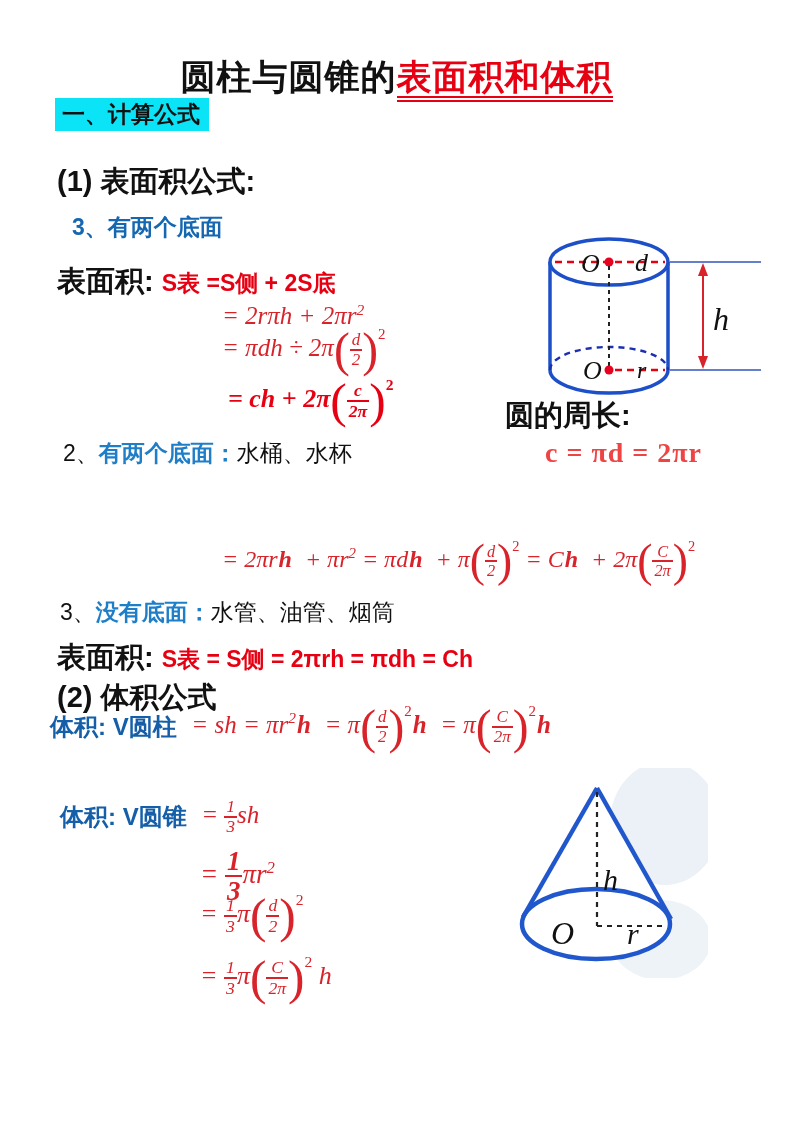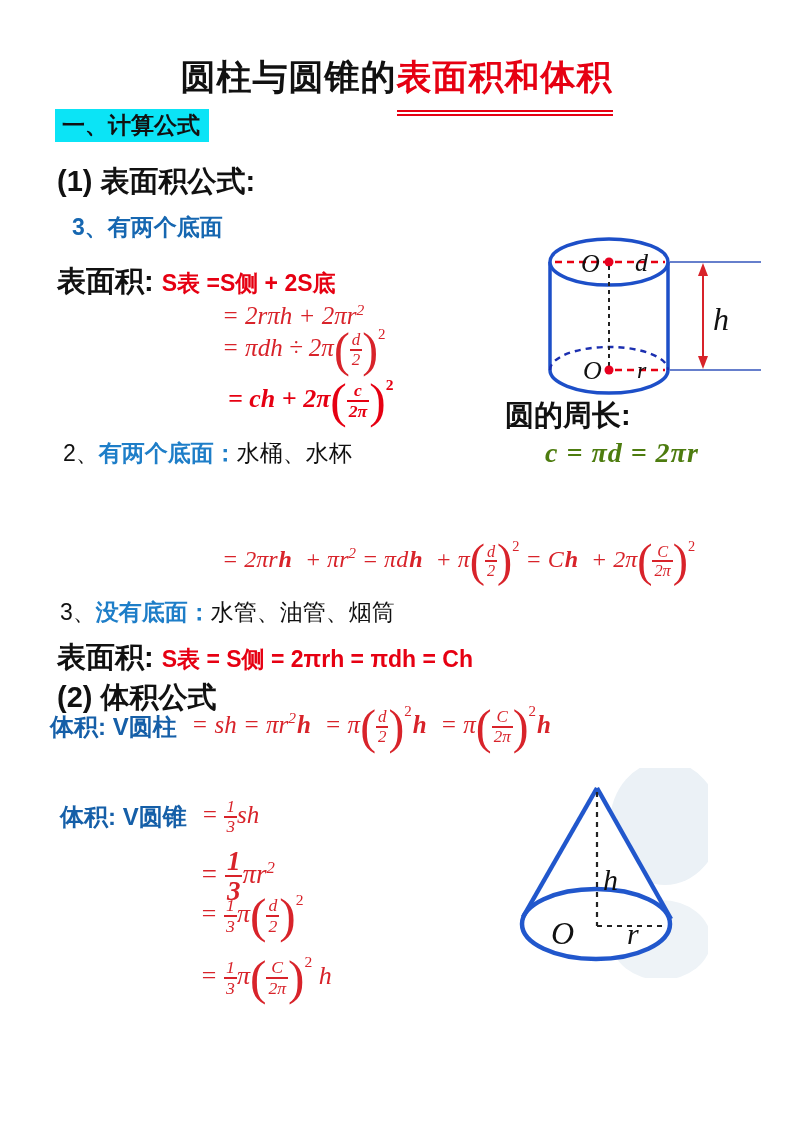--- a/index.html
+++ b/index.html
@@ -1,21 +1,21 @@
 <!DOCTYPE html>
 <html><head>
 <meta charset="utf-8">
 <style>
   html,body{margin:0;padding:0;background:#ffffff;}
   #page{position:relative;width:793px;height:1122px;background:#ffffff;overflow:hidden;
         font-family:"Liberation Sans",sans-serif;color:#111;}
   .abs{position:absolute;}
   
   .title{left:0;right:0;top:54px;text-align:center;font-size:35px;font-weight:900;letter-spacing:1px;}
-  .title .red-part{color:#e60012;position:relative;border-bottom:2px solid #e60012;padding-bottom:14px;}
+  .title .red-part{color:#e60012;position:relative;border-bottom:2px solid #e60012;padding-bottom:0;}
   .title .red-part::after{content:"";position:absolute;left:0;right:0;bottom:-6px;height:2px;background:#e60012;}
   .hl-cyan{background:#0be4f6;padding:3px 9px 4px 7px;font-size:23px;font-weight:800;}
   .cjk-b{font-weight:800;font-size:29px;}
   .blue-b{color:#1667b1;font-weight:800;font-size:23px;}
   .blue-case{color:#1e7ec8;font-weight:800;font-size:23px;}
   .plain{font-weight:400;font-size:23px;}
   .red-sans{color:#e60012;font-weight:800;font-size:23px;}
   .blue-label{color:#155fa8;font-weight:800;font-size:24px;white-space:pre;}
   
   .math{font-family:"Liberation Serif",serif;font-style:italic;color:#d8232a;
@@ -24,34 +24,34 @@
   .mt{white-space:pre;}
   .mh{font-weight:700;font-style:italic;margin:0 1px;}
   sup.msup{font-size:0.62em;}
   .frac{display:inline-flex;flex-direction:column;align-items:center;vertical-align:middle;
         font-size:0.68em;line-height:1.05;text-align:center;}
   .frac .den{border-top:2px solid currentColor;padding:0 2px;}
   .frac.big{font-size:1.0em;font-weight:600;}
   .pf{display:inline-flex;align-items:center;vertical-align:middle;}
   .paren{font-size:1.9em;font-weight:300;line-height:0.8;font-style:normal;}
   .psup{font-size:0.6em;align-self:flex-start;margin-top:-0.35em;font-style:normal;}
-  .circ-f{font-family:"Liberation Serif",serif;font-weight:700;font-style:italic;
-          color:#4d7c0f;font-size:28px;letter-spacing:1px;}
+  .circ-f{font-family:"Liberation Serif",serif;font-weight:700;
+          color:#ef4444;font-size:28px;letter-spacing:1px;}
   svg text{font-family:"Liberation Serif",serif;font-style:italic;fill:#111;}
 </style>
 </head>
 <body>
 
 <div id="page">
 
   <div class="abs title">
     <span>圆柱与圆锥的</span><span class="red-part">表面积和体积</span>
   </div>
 
-  <div class="abs" style="left:55px;top:110px;">
+  <div class="abs" style="left:55px;top:99px;">
     <span class="hl-cyan">一、计算公式</span>
   </div>
 
   <div class="abs cjk-b" style="left:57px;top:162px;">(1) 表面积公式:</div>
 
   <div class="abs blue-b" style="left:72px;top:212px;">3、有两个底面</div>
 
   <div class="abs" style="left:57px;top:262px;">
     <span class="cjk-b">表面积: </span><span class="red-sans">S表 =S侧 + 2S底</span>
   </div>

